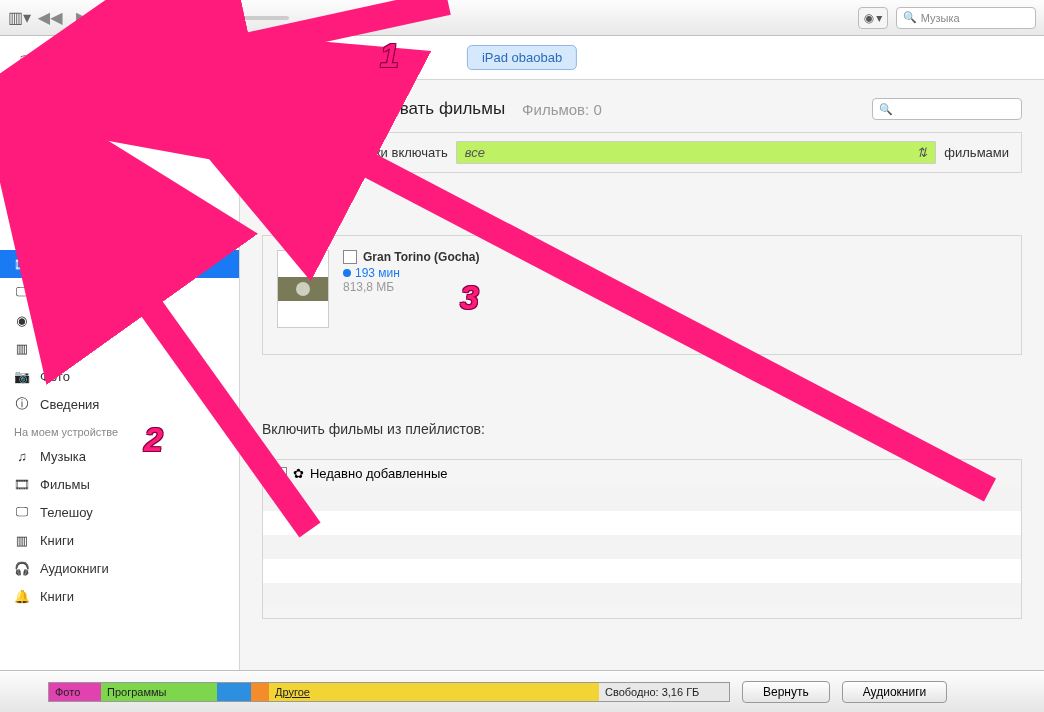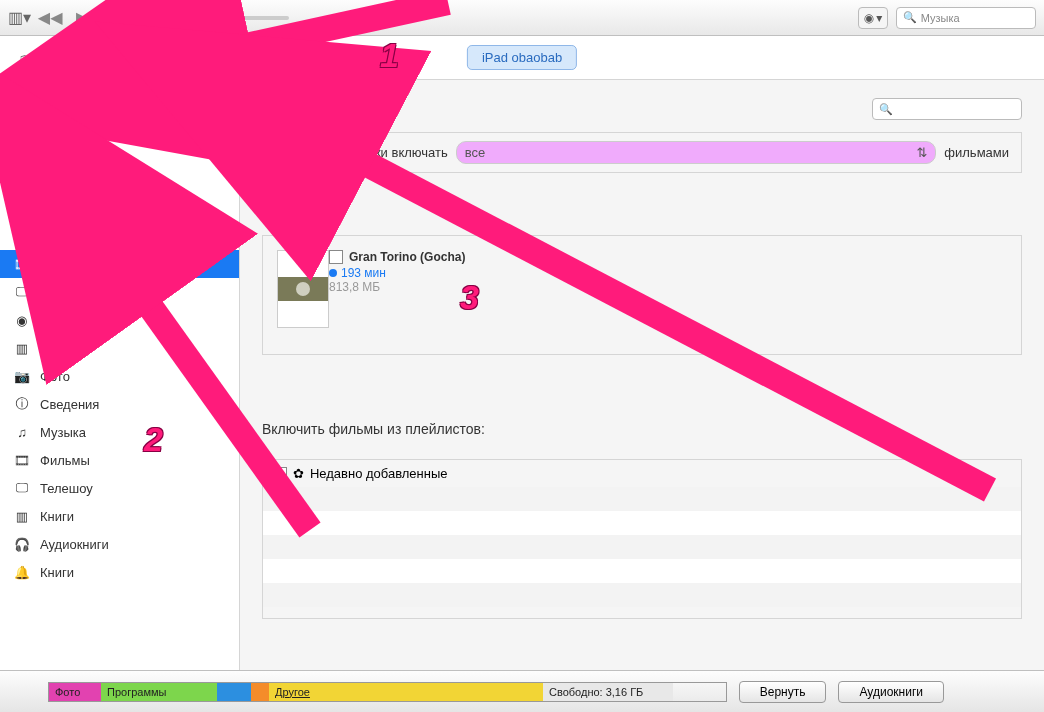--- a/index.html
+++ b/index.html
@@ -51,24 +51,24 @@
   
   .content { flex: 1; padding: 18px 22px; overflow-y: auto; position: relative; }
   .sync-row { display: flex; align-items: center; gap: 10px; margin-bottom: 12px; }
   .checkbox { width: 14px; height: 14px; border: 1px solid #888; background: #fff; display:inline-flex; align-items:center; justify-content:center; font-size:10px; color:#1a7af3; }
   .checkbox.checked::after { content:'✓'; }
   .sync-title { font-size: 17px; color: #222; }
   .count { font-size: 15px; color: #999; margin-left: 7px; }
   .mini-search { margin-left: auto; width: 150px; height: 22px; border:1px solid #bbb; border-radius:4px; background:#fff; display:flex; align-items:center; padding:0 6px; color:#888; font-size:11px; }
 
   .auto-row { border: 1px solid #d5d5d5; padding: 8px 12px; display: flex; align-items: center; gap: 8px; font-size: 13px; color: #333; margin-bottom: 24px; }
-  .select { flex: 1; border: 1px solid #ccc; background: #f0abfc; padding: 3px 8px; border-radius: 10px; font-size: 13px; display:flex; justify-content:space-between; align-items:center; color:#555; }
+  .select { flex: 1; border: 1px solid #ccc; background: #bef264; padding: 3px 8px; border-radius: 1px; font-size: 13px; display:flex; justify-content:space-between; align-items:center; color:#555;font-style:italic; }
 
   .section-title { font-size: 14px; color: #333; margin-bottom: 22px; }
-  .movies-box { border: 1px solid #d5d5d5; padding: 14px; display: flex; gap: 0; min-height: 120px; margin-bottom: 66px; }
+  .movies-box { border: 1px solid #d5d5d5; padding: 14px; display: flex; gap: 14px; min-height: 120px; margin-bottom: 66px; }
   .movie-thumb { width: 52px; height: 78px; background: #fff; border:1px solid #ccc; display:flex; align-items:center; position:relative; }
   .movie-thumb-inner { width:100%; height:24px; background:#7a7a58; display:flex; align-items:center; justify-content:center; }
   .movie-thumb-inner .dot { width:14px; height:14px; background:#cfcfc0; border-radius:50%; }
   .movie-meta { font-size: 12px; }
   .movie-title { font-weight: 600; color:#333; display:flex; align-items:center; gap:6px; }
   .movie-duration { color:#1a7af3; display:flex; align-items:center; gap:4px; margin-top:2px; }
   .movie-duration .bullet { width:8px; height:8px; background:#1a7af3; border-radius:50%; }
   .movie-size { color:#999; }
 
   .playlist-box { border: 1px solid #d5d5d5; min-height: 160px; }
@@ -181,20 +181,21 @@
         <div class="side-item">
           <span class="icon">📷</span>
           <span>Фото</span>
         </div>
         <div class="side-item">
           <span class="icon">ⓘ</span>
           <span>Сведения</span>
         </div>
       </div>
 
+    <div class="section-label">На моем устройстве</div>
     <div id="device-list">
         <div class="side-item">
           <span class="icon">♫</span>
           <span>Музыка</span>
         </div>
         <div class="side-item">
           <span class="icon">🎞</span>
           <span>Фильмы</span>
         </div>
         <div class="side-item">
@@ -212,20 +213,21 @@
         <div class="side-item">
           <span class="icon">🔔</span>
           <span>Книги</span>
         </div>
       </div>
   </div>
 
   <div class="content">
     <div class="sync-row">
       <span class="checkbox checked"></span>
+      <span class="sync-title">Синхронизировать фильмы</span>
       <span class="count">Фильмов: 0</span>
       <div class="mini-search">
           <span>🔍</span>
         </div>
     </div>
 
     <div class="auto-row">
       <span class="checkbox"></span>
       <span>Автоматически включать</span>
       <div class="select">
@@ -270,21 +272,21 @@
     </div>
   </div>
 </div>
 
 <div class="bottom-bar">
   <div class="usage" id="usage-bar">
       <div class="seg" style="background: rgb(226, 66, 176); width: 52px;">Фото</div>
       <div class="seg" style="background: rgb(125, 214, 76); width: 116px;">Программы</div>
       <div class="seg" style="background: rgb(44, 143, 224); width: 34px;"></div>
       <div class="seg" style="background: rgb(244, 140, 42); width: 18px;"></div>
-      <div class="seg" style="background: rgb(242, 213, 53); width: 274px; text-decoration: underline;">Другое</div>
+      <div class="seg" style="background: rgb(242, 213, 53); width: 330px; text-decoration: underline;">Другое</div>
       <div class="seg" style="background: rgb(232, 232, 232); width: 130px;">Свободно: 3,16 ГБ</div>
     </div>
   <button class="btn">Вернуть</button>
   <button class="btn">Аудиокниги</button>
 </div>
 
 <svg class="arrow-svg">
   <defs>
     <marker id="ah" markerWidth="14" markerHeight="14" refX="2" refY="5" orient="auto">
       <path d="M0,0 L12,5 L0,10 Z" fill="#ff1b7b"></path>

